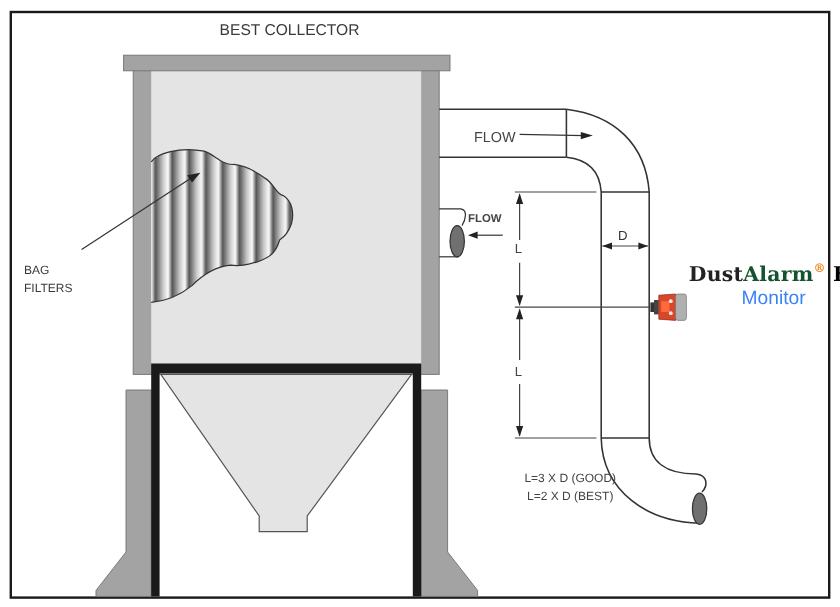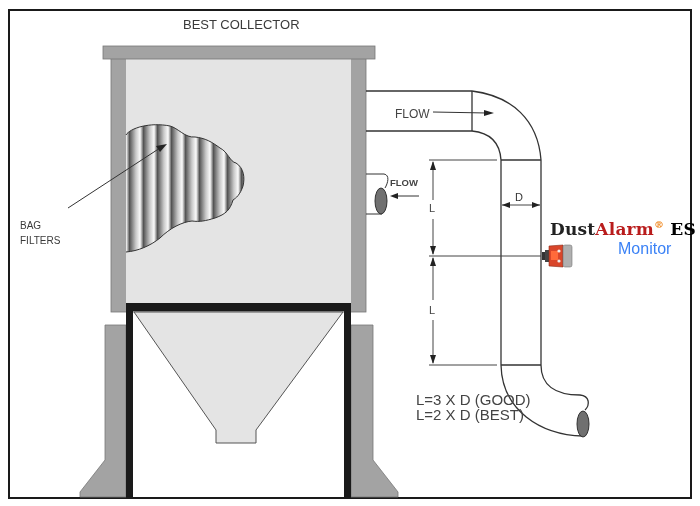--- a/index.html
+++ b/index.html
@@ -6,24 +6,24 @@
   body{width:700px;height:506px;position:relative;overflow:hidden;font-family:"Liberation Sans",sans-serif;}
   #stage{position:absolute;left:0;top:0;width:700px;height:506px;}
   .lbl{position:absolute;color:#333;font-family:"Liberation Sans",sans-serif;white-space:nowrap;line-height:1;}
   .title{left:183px;top:18px;font-size:13px;color:#3a3a3a;}
   .bag{left:20px;top:199px;font-size:10px;color:#3a3a3a;line-height:15px;margin-top:19px;}
   .flow1{left:395px;top:108px;font-size:12px;color:#444;}
   .flow2{left:390px;top:178px;font-size:9.5px;color:#444;font-weight:bold;}
   .dimD{left:515px;top:192px;font-size:11px;color:#333;}
   .dimL1{left:429px;top:203px;font-size:11px;color:#444;}
   .dimL2{left:429px;top:305px;font-size:11px;color:#444;}
-  .rule{left:416px;top:392px;font-size:15px;color:#444;line-height:15px;}
+  .rule{left:437px;top:392px;font-size:10px;color:#444;line-height:15px;text-align:center;}
   .brand{left:550px;top:221px;font-size:17px;font-weight:bold;font-family:"DejaVu Serif",serif;letter-spacing:0.2px;}
-  .brand .b1{color:#222;}
-  .brand .b2{color:#b91c1c;text-align:right;}
+  .brand .b1{color:#222;margin-left:24px;}
+  .brand .b2{color:#14532d;text-align:right;}
   .brand .reg{color:#f08a24;font-size:10px;vertical-align:top;position:relative;top:-1px;}
   .brand .b3{color:#000000;}
   .monitor{left:618px;top:241px;font-size:16px;color:#3b82f6;}
 </style>
 </head>
 <body>
 
 <svg id="stage" width="700" height="506" viewBox="0 0 700 506" xmlns="http://www.w3.org/2000/svg">
 
   <rect x="9" y="10" width="682" height="488" fill="none" stroke="#1a1a1a" stroke-width="2"></rect>

